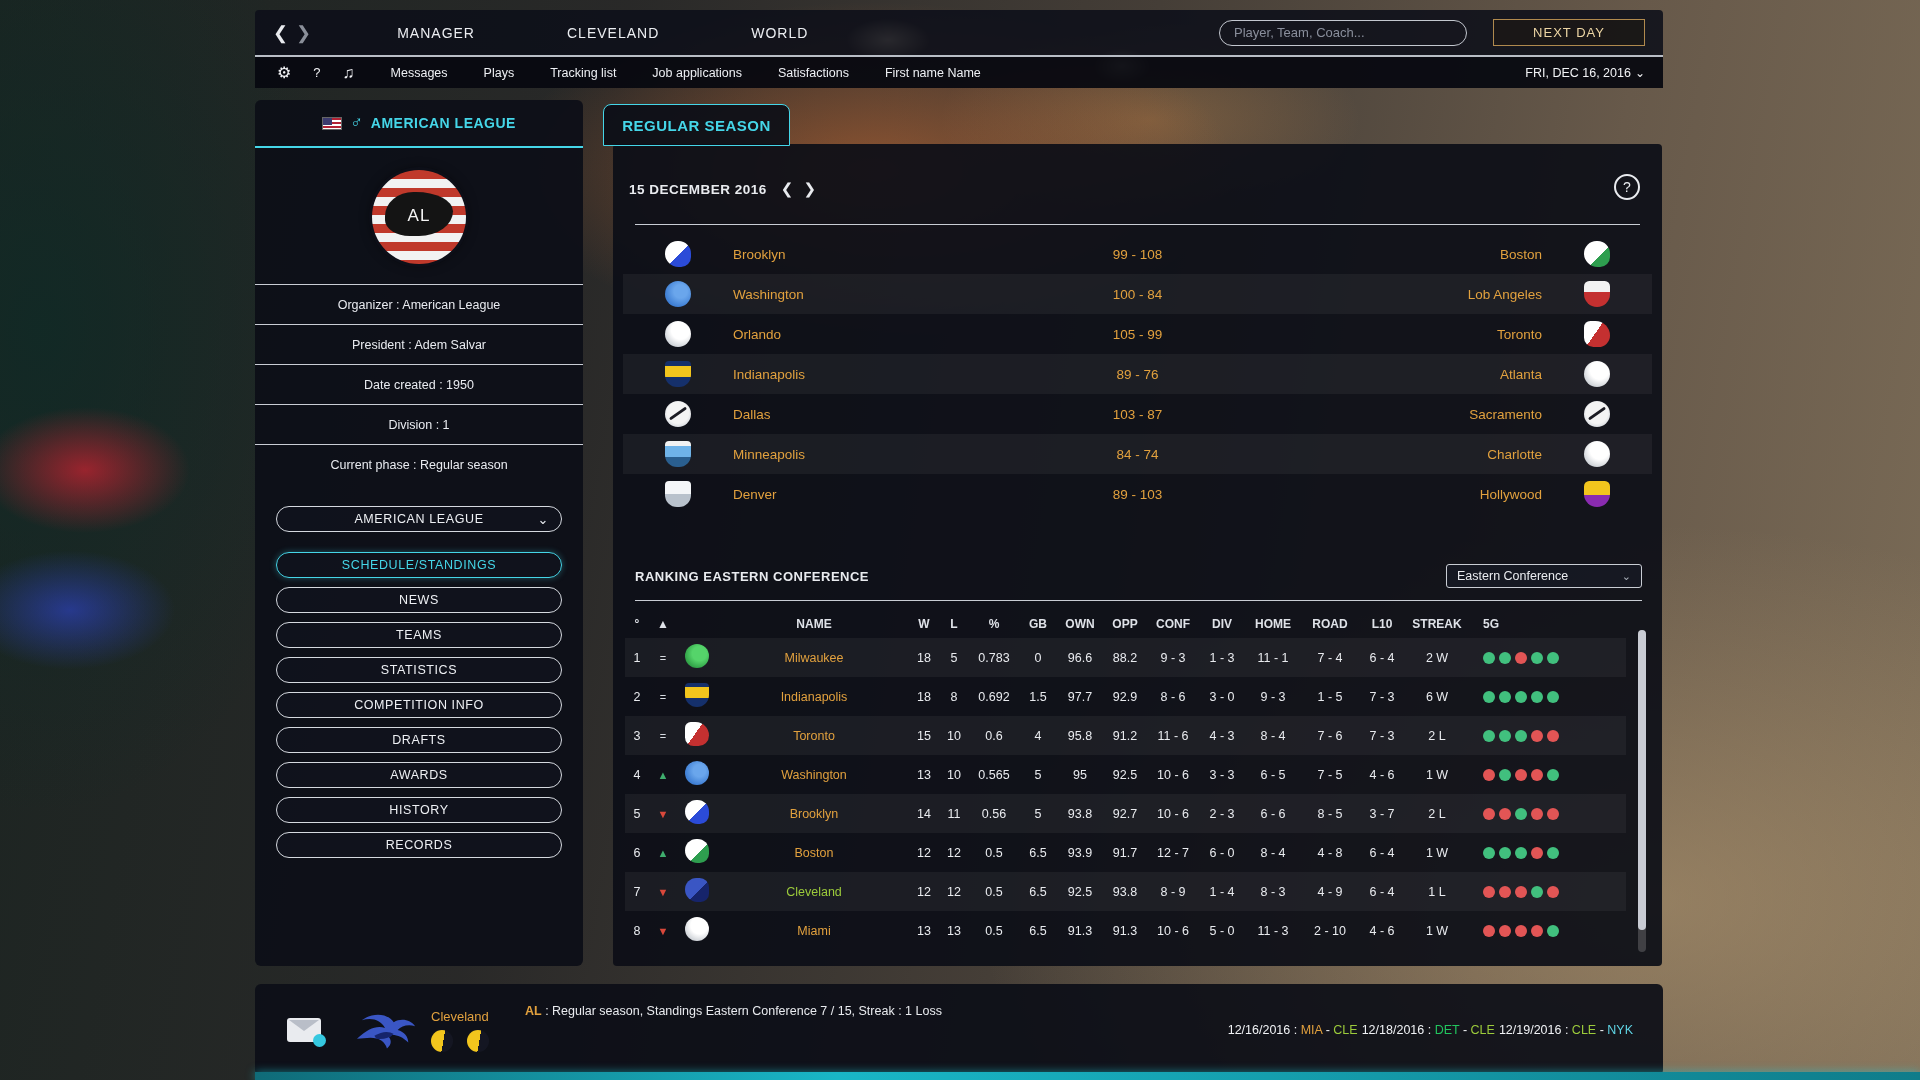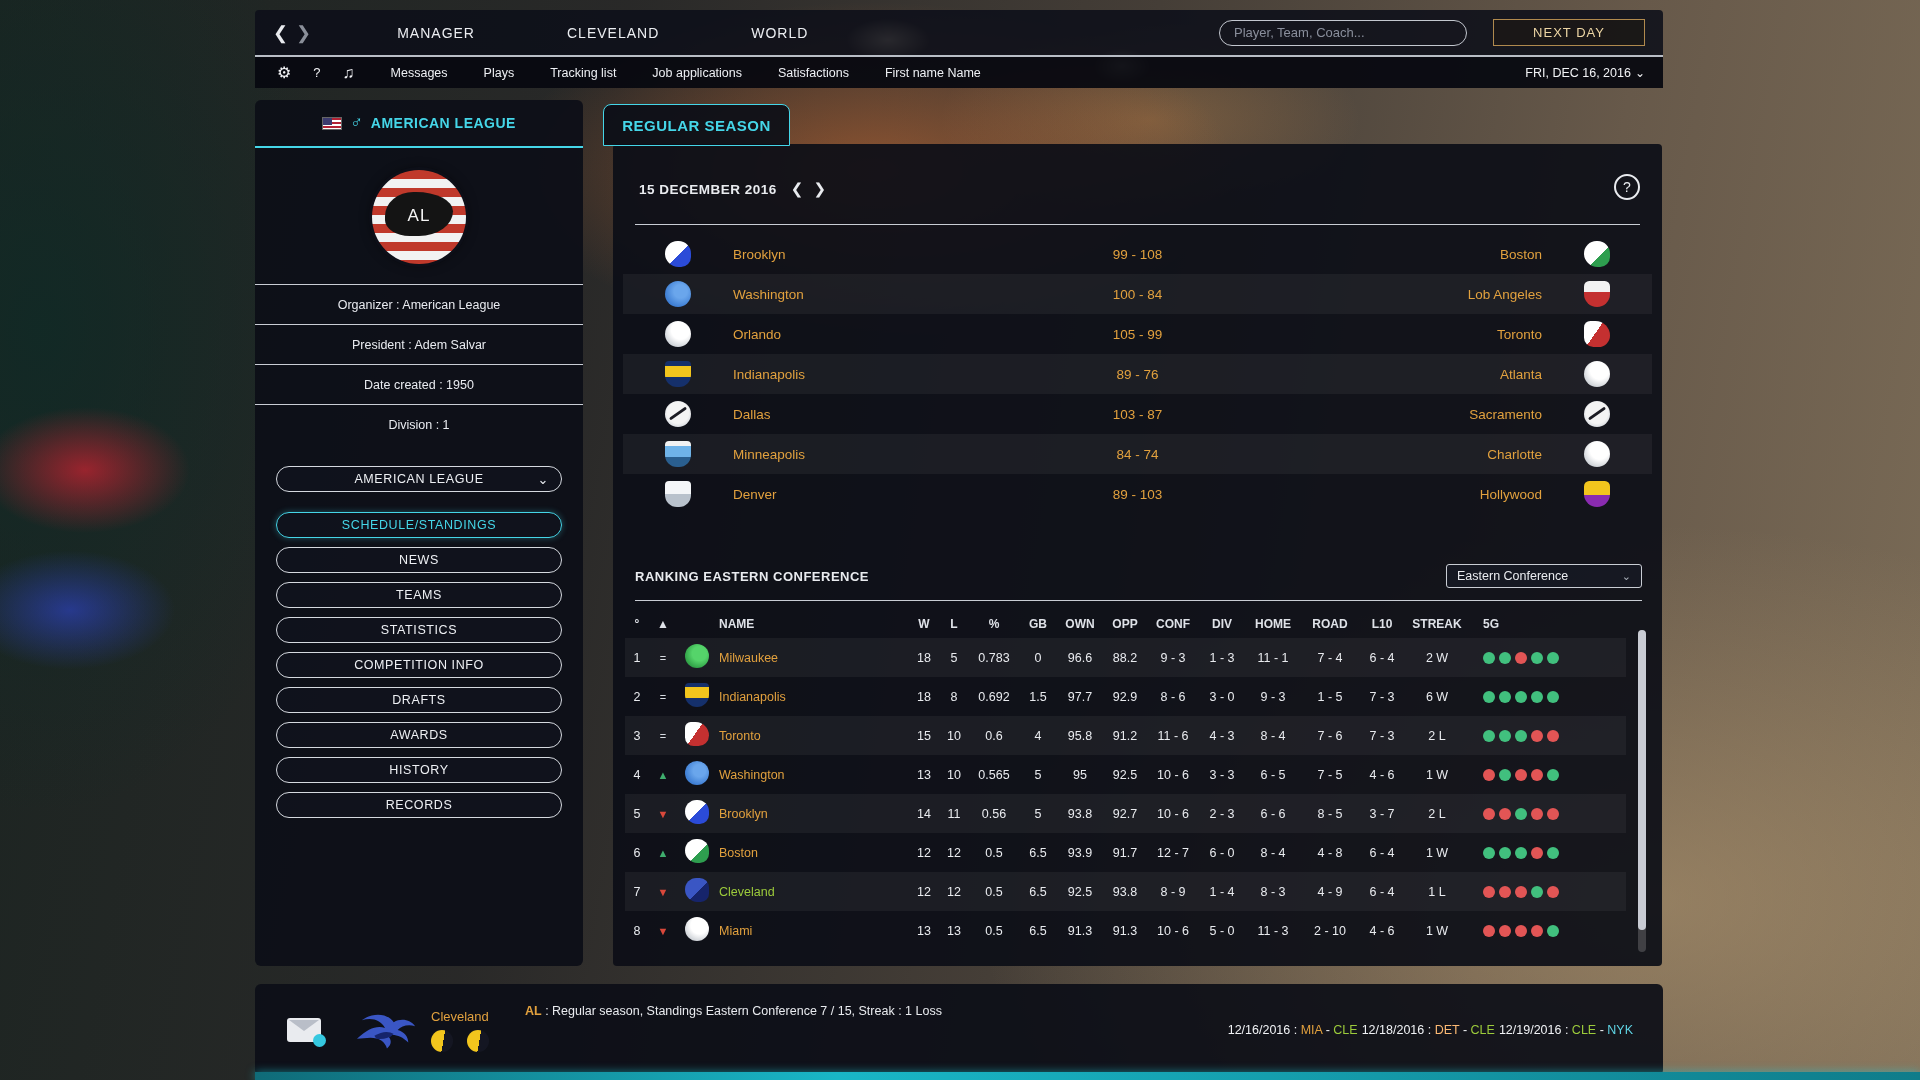--- a/index.html
+++ b/index.html
@@ -76,21 +76,21 @@
   .pill + .pill { margin-top:9px; }
   .pill.active { border-color:#45d6e8; color:#45d6e8; box-shadow:0 0 6px rgba(69,214,232,0.35); }
 
   
   .season-tab { position:absolute; left:603px; top:104px; width:187px; height:42px;
                 border:1.5px solid #45d6e8; border-radius:8px 8px 0 0; background:rgba(10,13,22,0.9);
                 color:#45d6e8; font-size:15px; font-weight:bold; letter-spacing:0.5px;
                 display:flex; align-items:center; justify-content:center; cursor:pointer; z-index:3; }
   .mainpanel { left:613px; top:144px; width:1049px; height:822px; border-radius:4px; }
 
-  .date-row { position:absolute; left:26px; top:36px; right:22px; display:flex; align-items:center; }
+  .date-row { position:absolute; left:16px; top:36px; right:22px; display:flex; align-items:center; }
   .date-lbl { font-size:13.5px; font-weight:bold; letter-spacing:0.5px; }
   .date-nav { margin-left:14px; font-size:15px; letter-spacing:10px; cursor:pointer; }
   .help-circle { position:absolute; right:0; top:-6px; width:26px; height:26px; border:2px solid #e9ebef;
                  border-radius:50%; display:flex; align-items:center; justify-content:center;
                  font-size:14px; cursor:pointer; }
   .div1 { position:absolute; left:22px; right:22px; top:80px; height:1px; background:#c9cdd4; }
 
   .games { position:absolute; left:10px; right:10px; top:90px; }
   .game-row { height:40px; display:grid; grid-template-columns:110px 1fr 170px 1fr 110px;
               align-items:center; cursor:pointer; }
@@ -108,21 +108,21 @@
   .conf-select .chev { margin-left:auto; font-size:11px; color:#aab0ba; }
   .div2 { position:absolute; left:22px; right:20px; top:456px; height:1px; background:#c9cdd4; }
 
   .stable { position:absolute; left:12px; right:36px; top:466px; }
   .shead, .srow { display:grid; align-items:center;
       grid-template-columns:24px 28px 40px 192px 30px 30px 50px 38px 46px 44px 52px 46px 56px 58px 46px 64px auto; }
   .shead { height:28px; font-size:12px; font-weight:bold; color:#dfe2e8; }
   .srow { height:39px; font-size:12.5px; cursor:pointer; }
   .srow:nth-child(even) { background:rgba(255,255,255,0.05); }
   .c { text-align:center; }
-  .c.name { text-align:left; color:#e2a13e; padding-left:2px; }
+  .c.name { text-align:center; color:#e2a13e; padding-left:2px; }
   .shead .c.name { color:#dfe2e8; }
   .c.trend { font-size:11px; }
   .c.dots { display:flex; gap:4px; justify-content:flex-start; padding-left:14px; }
   .dot { width:12px; height:12px; border-radius:50%; display:inline-block; background:#555; }
   .dot-w { background:#41c07e; }
   .dot-l { background:#e25555; }
   .scrollbar { position:absolute; right:16px; top:486px; width:8px; height:322px;
                background:rgba(255,255,255,0.18); border-radius:4px; cursor:pointer; }
   .scroll-thumb { position:absolute; left:0; top:0; width:8px; height:300px; background:#c9ccd4; border-radius:4px; }
 
@@ -205,20 +205,21 @@
       <span class="sb-title">AMERICAN LEAGUE</span>
     </div>
     <div class="al-logo">
       <div class="al-map"></div>
       <div class="al-txt">AL</div>
     </div>
     <div class="sb-info">Organizer : American League</div>
     <div class="sb-info">President : Adem Salvar</div>
     <div class="sb-info">Date created : 1950</div>
     <div class="sb-info">Division : 1</div>
+    <div class="sb-info">Current phase : Regular season</div>
     <div class="pill dd">
       <span>AMERICAN LEAGUE</span>
       <span class="chev">⌄</span>
     </div>
     <div class="pill active">SCHEDULE/STANDINGS</div>
     <div class="pill">NEWS</div>
     <div class="pill">TEAMS</div>
     <div class="pill">STATISTICS</div>
     <div class="pill">COMPETITION INFO</div>
     <div class="pill">DRAFTS</div>
@@ -572,21 +573,21 @@
         </span>
       </div>
       <div class="bb-status">
         <span class="pre">AL</span><span> : Regular season, Standings Eastern Conference 7 / 15, Streak : 1 Loss</span>
       </div>
       <div class="fixtures">
         <div>
           <span class="fx-date">12/16/2016</span><span class="fx-sep"> : </span><span style="color: rgb(226, 161, 62);">MIA</span><span class="fx-sep"> - </span><span style="color: rgb(156, 203, 59);">CLE</span>
         </div>
         <div>
-          <span class="fx-date">12/18/2016</span><span class="fx-sep"> : </span><span style="color: #fdba74;">DET</span><span class="fx-sep"> - </span><span style="color: rgb(156, 203, 59);">CLE</span>
+          <span class="fx-date">12/18/2016</span><span class="fx-sep"> : </span><span style="color: #22c55e;">DET</span><span class="fx-sep"> - </span><span style="color: rgb(156, 203, 59);">CLE</span>
         </div>
         <div>
           <span class="fx-date">12/19/2016</span><span class="fx-sep"> : </span><span style="color: rgb(156, 203, 59);">CLE</span><span class="fx-sep"> - </span><span style="color: rgb(95, 212, 228);">NYK</span>
         </div>
       </div>
     </div>
   </div>
 
   <div class="bottom-strip"></div>
 </div>

